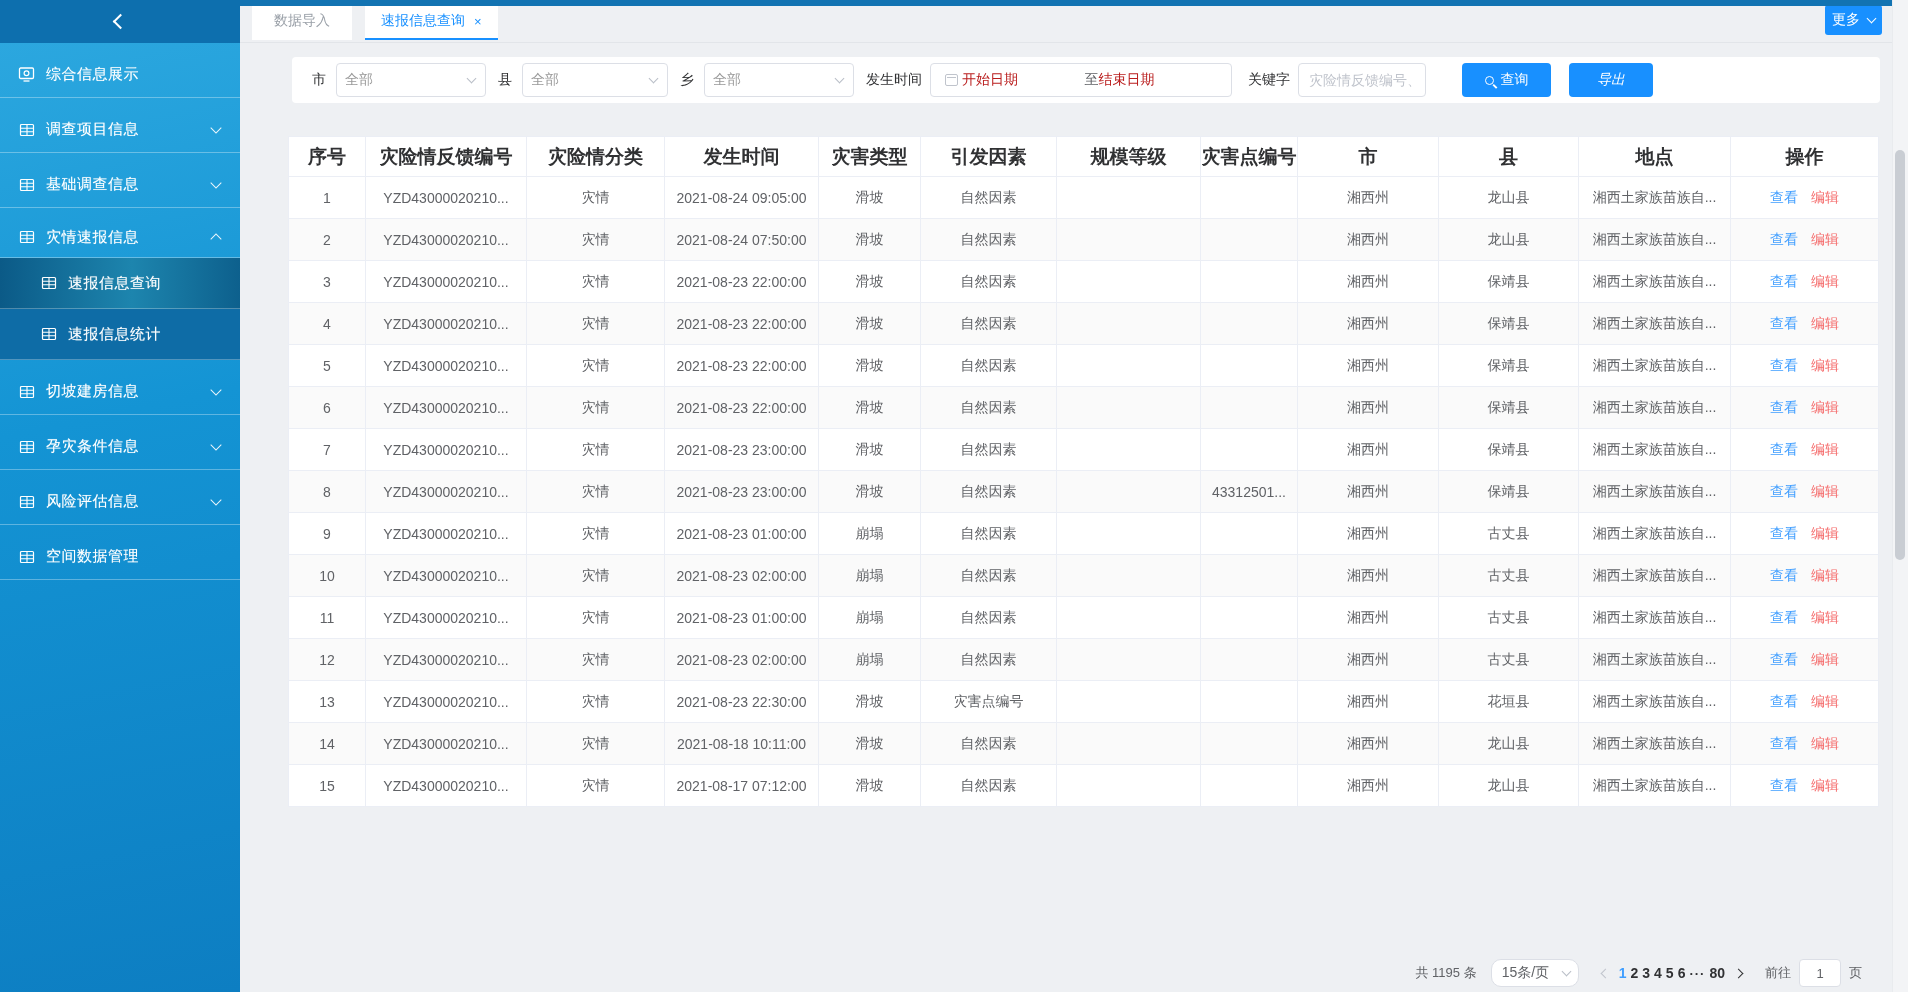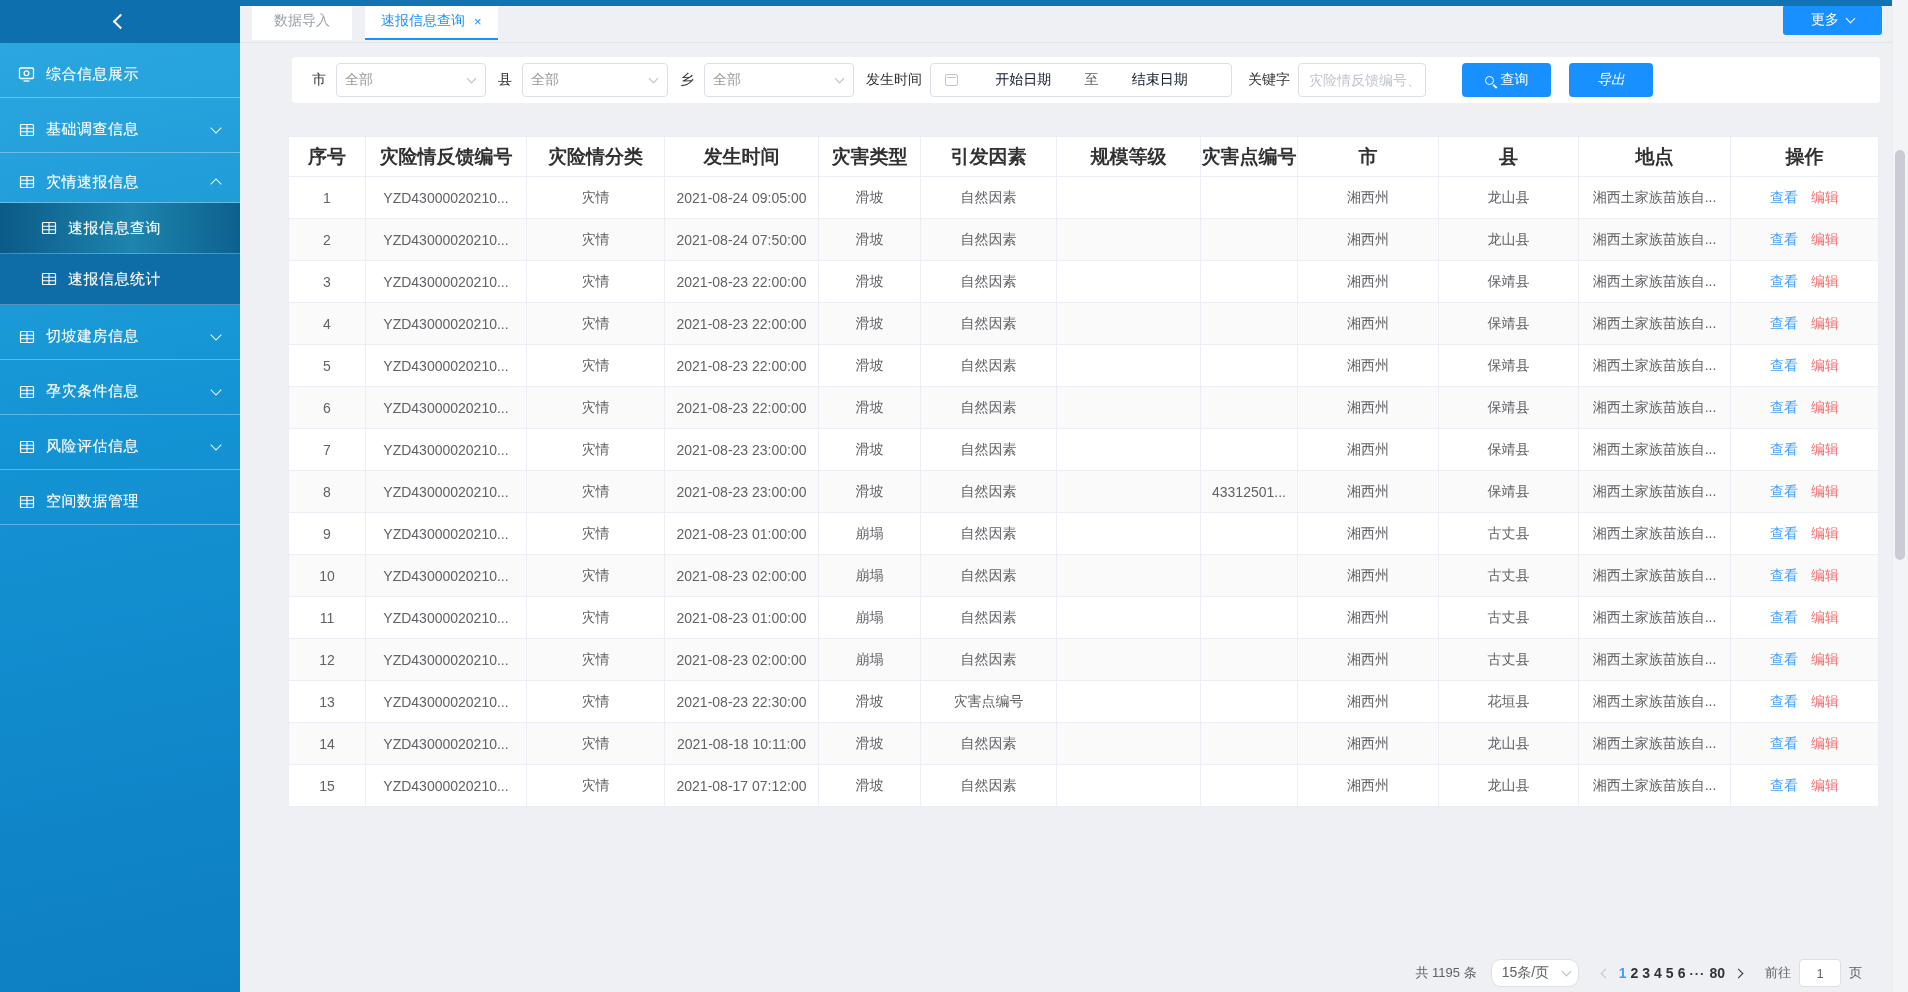--- a/index.html
+++ b/index.html
@@ -29,38 +29,38 @@
   .main { position:absolute; left:240px; top:0; right:0; bottom:0; }
   .top-strip { position:absolute; left:0; top:0; right:16px; height:6px; background:#1273b2; z-index:3; }
 
   .tabbar { position:absolute; left:0; top:0; right:16px; height:43px; background:#eef0f3;
     border-bottom:1px solid #e2e5e9; display:flex; align-items:center; padding-left:12px; gap:13px; }
   .tab { height:37px; background:#fff; display:flex; align-items:center; padding:0 22px;
     font-size:14px; color:#9aa0a8; cursor:pointer; position:relative; }
   .tab.active { color:#1890ff; padding:0 16px; }
   .tab.active::after { content:""; position:absolute; left:0; right:0; bottom:0; height:2px; background:#1890ff; }
   .tab-close { margin-left:9px; font-size:13px; color:#1890ff; line-height:1; }
-  .more-btn { position:absolute; right:26px; top:5px; height:30px; padding:0 28px; background:#1890ff;
+  .more-btn { position:absolute; right:26px; top:5px; height:30px; padding:0 7px; background:#1890ff;
     border:none; border-radius:3px; color:#fff; font-size:14px; display:flex; align-items:center; gap:8px; cursor:pointer; }
   .more-btn .chev { border-color:#fff; width:7px; height:7px; }
 
   
   .filter-card { position:absolute; left:52px; top:57px; width:1588px; height:46px; background:#fff;
     border-radius:4px; display:flex; align-items:center; padding-left:20px; }
   .f-label { font-size:14px; color:#303133; white-space:nowrap; }
   .ctl { height:34px; border:1px solid #dcdfe6; border-radius:4px; background:#fff;
     display:flex; align-items:center; font-size:14px; }
   .select { width:150px; margin-left:10px; padding:0 10px 0 8px; justify-content:space-between; cursor:pointer; }
   .select .val { color:#999; }
   .select .chev, .pg-select .chev { border-color:#b9bec7; width:7px; height:7px; }
   .ml12 { margin-left:12px; } .ml16 { margin-left:16px; }
   .datebox { width:302px; margin-left:8px; padding:0 10px; cursor:pointer; }
   .cal { width:13px; height:12px; border:1.4px solid #c0c4cc; border-radius:2px; position:relative; flex:none; margin:0 4px; }
   .cal::before { content:""; position:absolute; left:1px; right:1px; top:2px; height:1.4px; background:#c0c4cc; }
-  .ph { color:#0f172a; flex:1; text-align:center; }
+  .ph { color:#b91c1c; flex:1; text-align:left; }
   .to { color:#606266; }
   .kw-input { width:128px; margin-left:8px; padding:0 10px; border:1px solid #dcdfe6; border-radius:4px;
     height:34px; font-size:14px; color:#606266; font-family:inherit; }
   .kw-input::placeholder { color:#c0c4cc; }
   .btn { height:34px; border:none; border-radius:4px; background:#1890ff; color:#fff; font-size:14px;
     display:flex; align-items:center; justify-content:center; cursor:pointer; font-family:inherit; }
   .btn-search { width:89px; margin-left:36px; gap:7px; }
   .btn-export { width:84px; margin-left:18px;font-style:italic; }
   .mag { width:9px; height:9px; border:1.6px solid #fff; border-radius:50%; position:relative; display:inline-block; flex:none; }
   .mag::after { content:""; position:absolute; width:1.7px; height:5px; background:#fff; left:8px; top:7px; transform:rotate(-45deg); }
@@ -109,20 +109,30 @@
   <nav id="sidebar-nav">
       <div class="sb-item">
         <span class="sb-ic">
           <svg viewBox="0 0 17 17" width="17" height="17">
             <rect x="1.5" y="2" width="14" height="10.5" rx="1.2" fill="none" stroke="#fff" stroke-width="1.3"></rect>
             <circle cx="8.5" cy="7.2" r="2.4" fill="none" stroke="#fff" stroke-width="1.2"></circle>
             <path d="M5.5 15h6" stroke="#fff" stroke-width="1.3"></path>
           </svg>
         </span>
         <span class="sb-label">综合信息展示</span>
+      </div>
+      <div class="sb-item">
+        <span class="sb-ic">
+          <svg viewBox="0 0 16 16" width="16" height="16">
+            <rect x="1.5" y="2.5" width="13" height="11" rx="1" fill="none" stroke="#fff" stroke-width="1.2"></rect>
+            <path d="M8 2.5v11M1.5 6.2h13M1.5 9.8h13" stroke="#fff" stroke-width="1.1" fill="none"></path>
+          </svg>
+        </span>
+        <span class="sb-label">调查项目信息</span>
+        <span class="chev down"></span>
       </div>
       <div class="sb-item">
         <span class="sb-ic">
           <svg viewBox="0 0 16 16" width="16" height="16">
             <rect x="1.5" y="2.5" width="13" height="11" rx="1" fill="none" stroke="#fff" stroke-width="1.2"></rect>
             <path d="M8 2.5v11M1.5 6.2h13M1.5 9.8h13" stroke="#fff" stroke-width="1.1" fill="none"></path>
           </svg>
         </span>
         <span class="sb-label">基础调查信息</span>
         <span class="chev down"></span>

